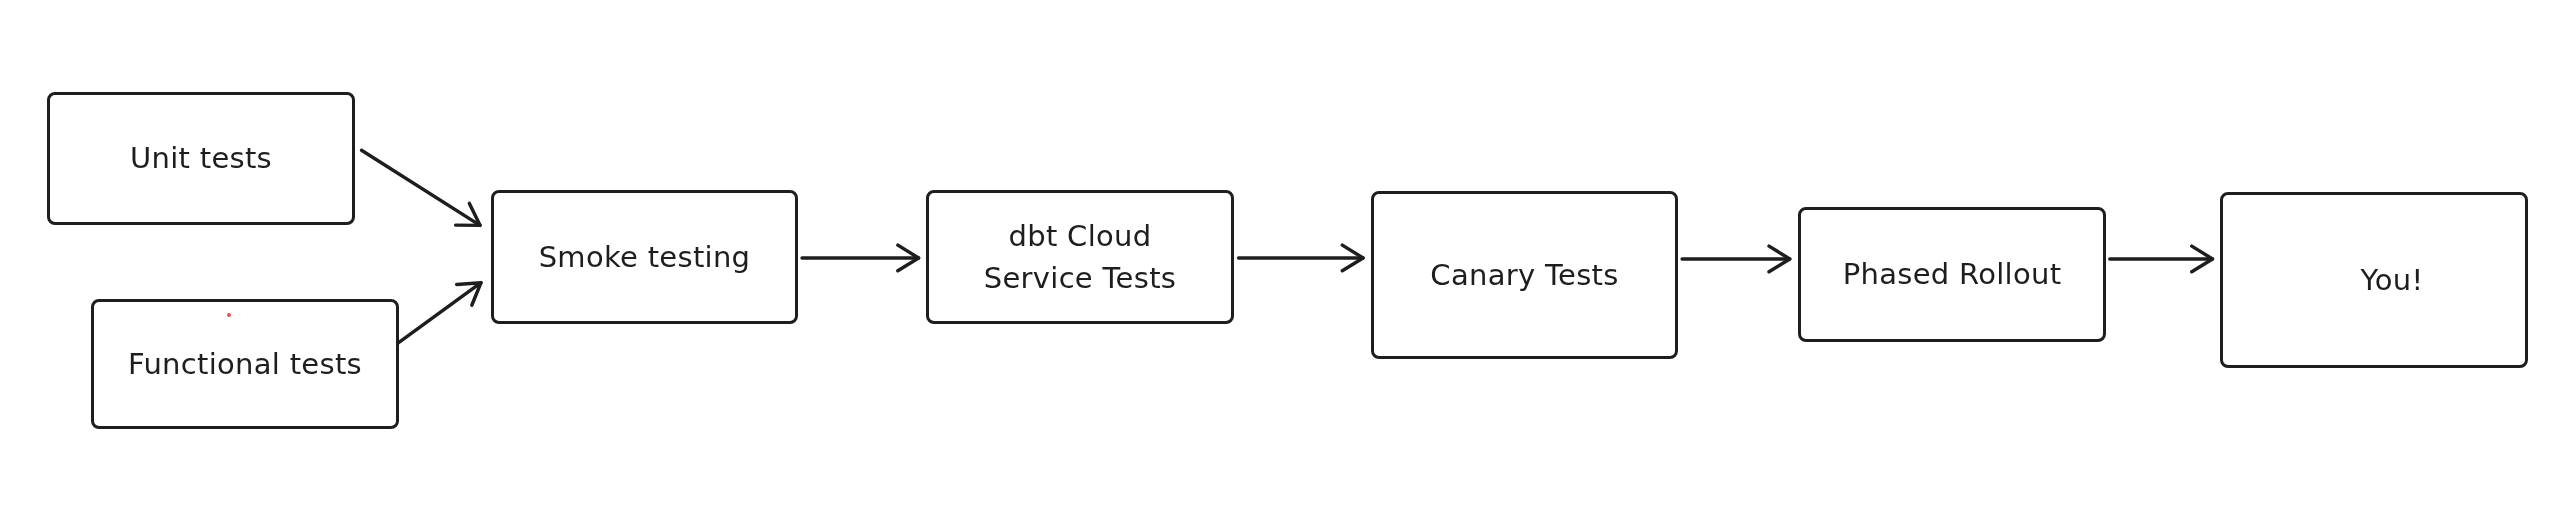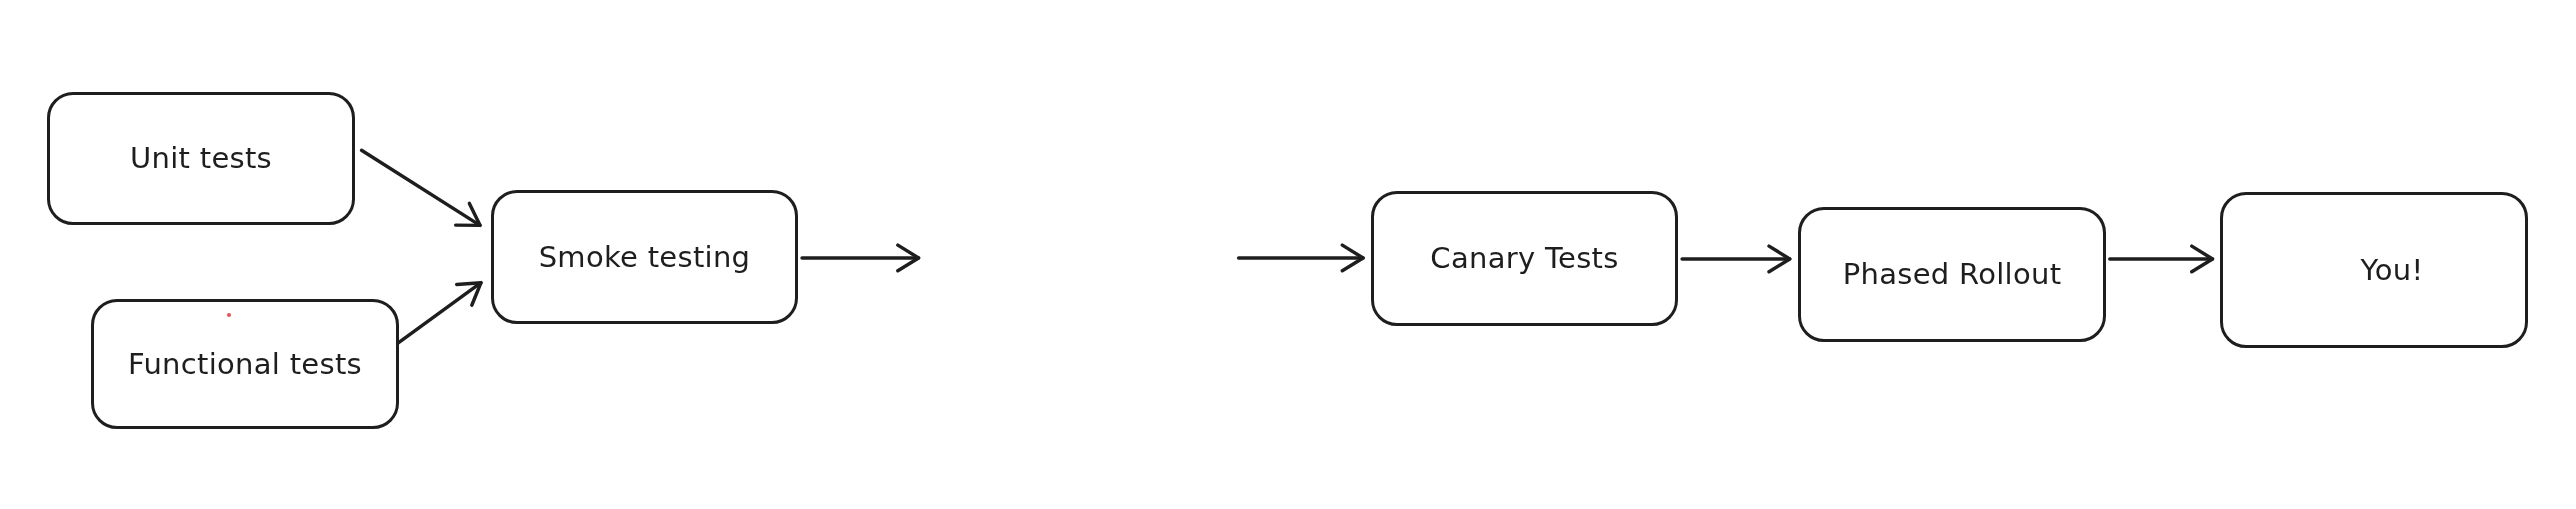--- a/index.html
+++ b/index.html
@@ -33,39 +33,39 @@
     stroke: var(--stroke, #1e1e1e);
     stroke-width: 3.5;
     stroke-linecap: round;
     stroke-linejoin: round;
     fill: none;
   }
   .node {
     position: absolute;
     box-sizing: border-box;
     border: 3.5px solid var(--stroke, #1e1e1e);
-    border-radius: 26px;
+    border-radius: 8px;
     background: #ffffff;
     display: flex;
     align-items: center;
     justify-content: center;
     text-align: center;
     font-size: 29px;
     line-height: 1.45;
     letter-spacing: 0.3px;
     white-space: pre-line;
   }
   
   #node-unit-tests        { left: 47px;   top: 92px;  width: 308px; height: 133px; }
   #node-functional-tests  { left: 47px;   top: 299px; width: 308px; height: 130px; margin-left: 44px; }
   #node-smoke-testing     { left: 491px;  top: 190px; width: 307px; height: 134px; }
   #node-dbt-cloud         { left: 926px;  top: 190px; width: 308px; height: 134px; }
-  #node-canary-tests      { left: 1371px; top: 191px; width: 307px; height: 135px; }
+  #node-canary-tests      { left: 1371px; top: 191px; width: 307px; height: 168px; }
   #node-phased-rollout    { left: 1798px; top: 191px; width: 308px; height: 135px; margin-top: 16px; }
-  #node-you               { left: 2220px; top: 192px; width: 308px; height: 156px; padding-left: 36px; }
+  #node-you               { left: 2220px; top: 192px; width: 308px; height: 176px; padding-left: 36px; }
 
   .speck {
     position: absolute;
     left: 227px;
     top: 313px;
     width: 4px;
     height: 4px;
     border-radius: 50%;
     background: var(--accent-red, #e03131);
     opacity: 0.85;
@@ -108,20 +108,24 @@
   </div>
 
   <div class="node" id="node-functional-tests">
     <span>Functional tests</span>
   </div>
 
   <div class="node" id="node-smoke-testing">
     <span>Smoke testing</span>
   </div>
 
+  <div class="node" id="node-dbt-cloud">
+    <span>dbt Cloud
+Service Tests</span>
+  </div>
 
   <div class="node" id="node-canary-tests">
     <span>Canary Tests</span>
   </div>
 
   <div class="node" id="node-phased-rollout">
     <span>Phased Rollout</span>
   </div>
 
   <div class="node" id="node-you">

